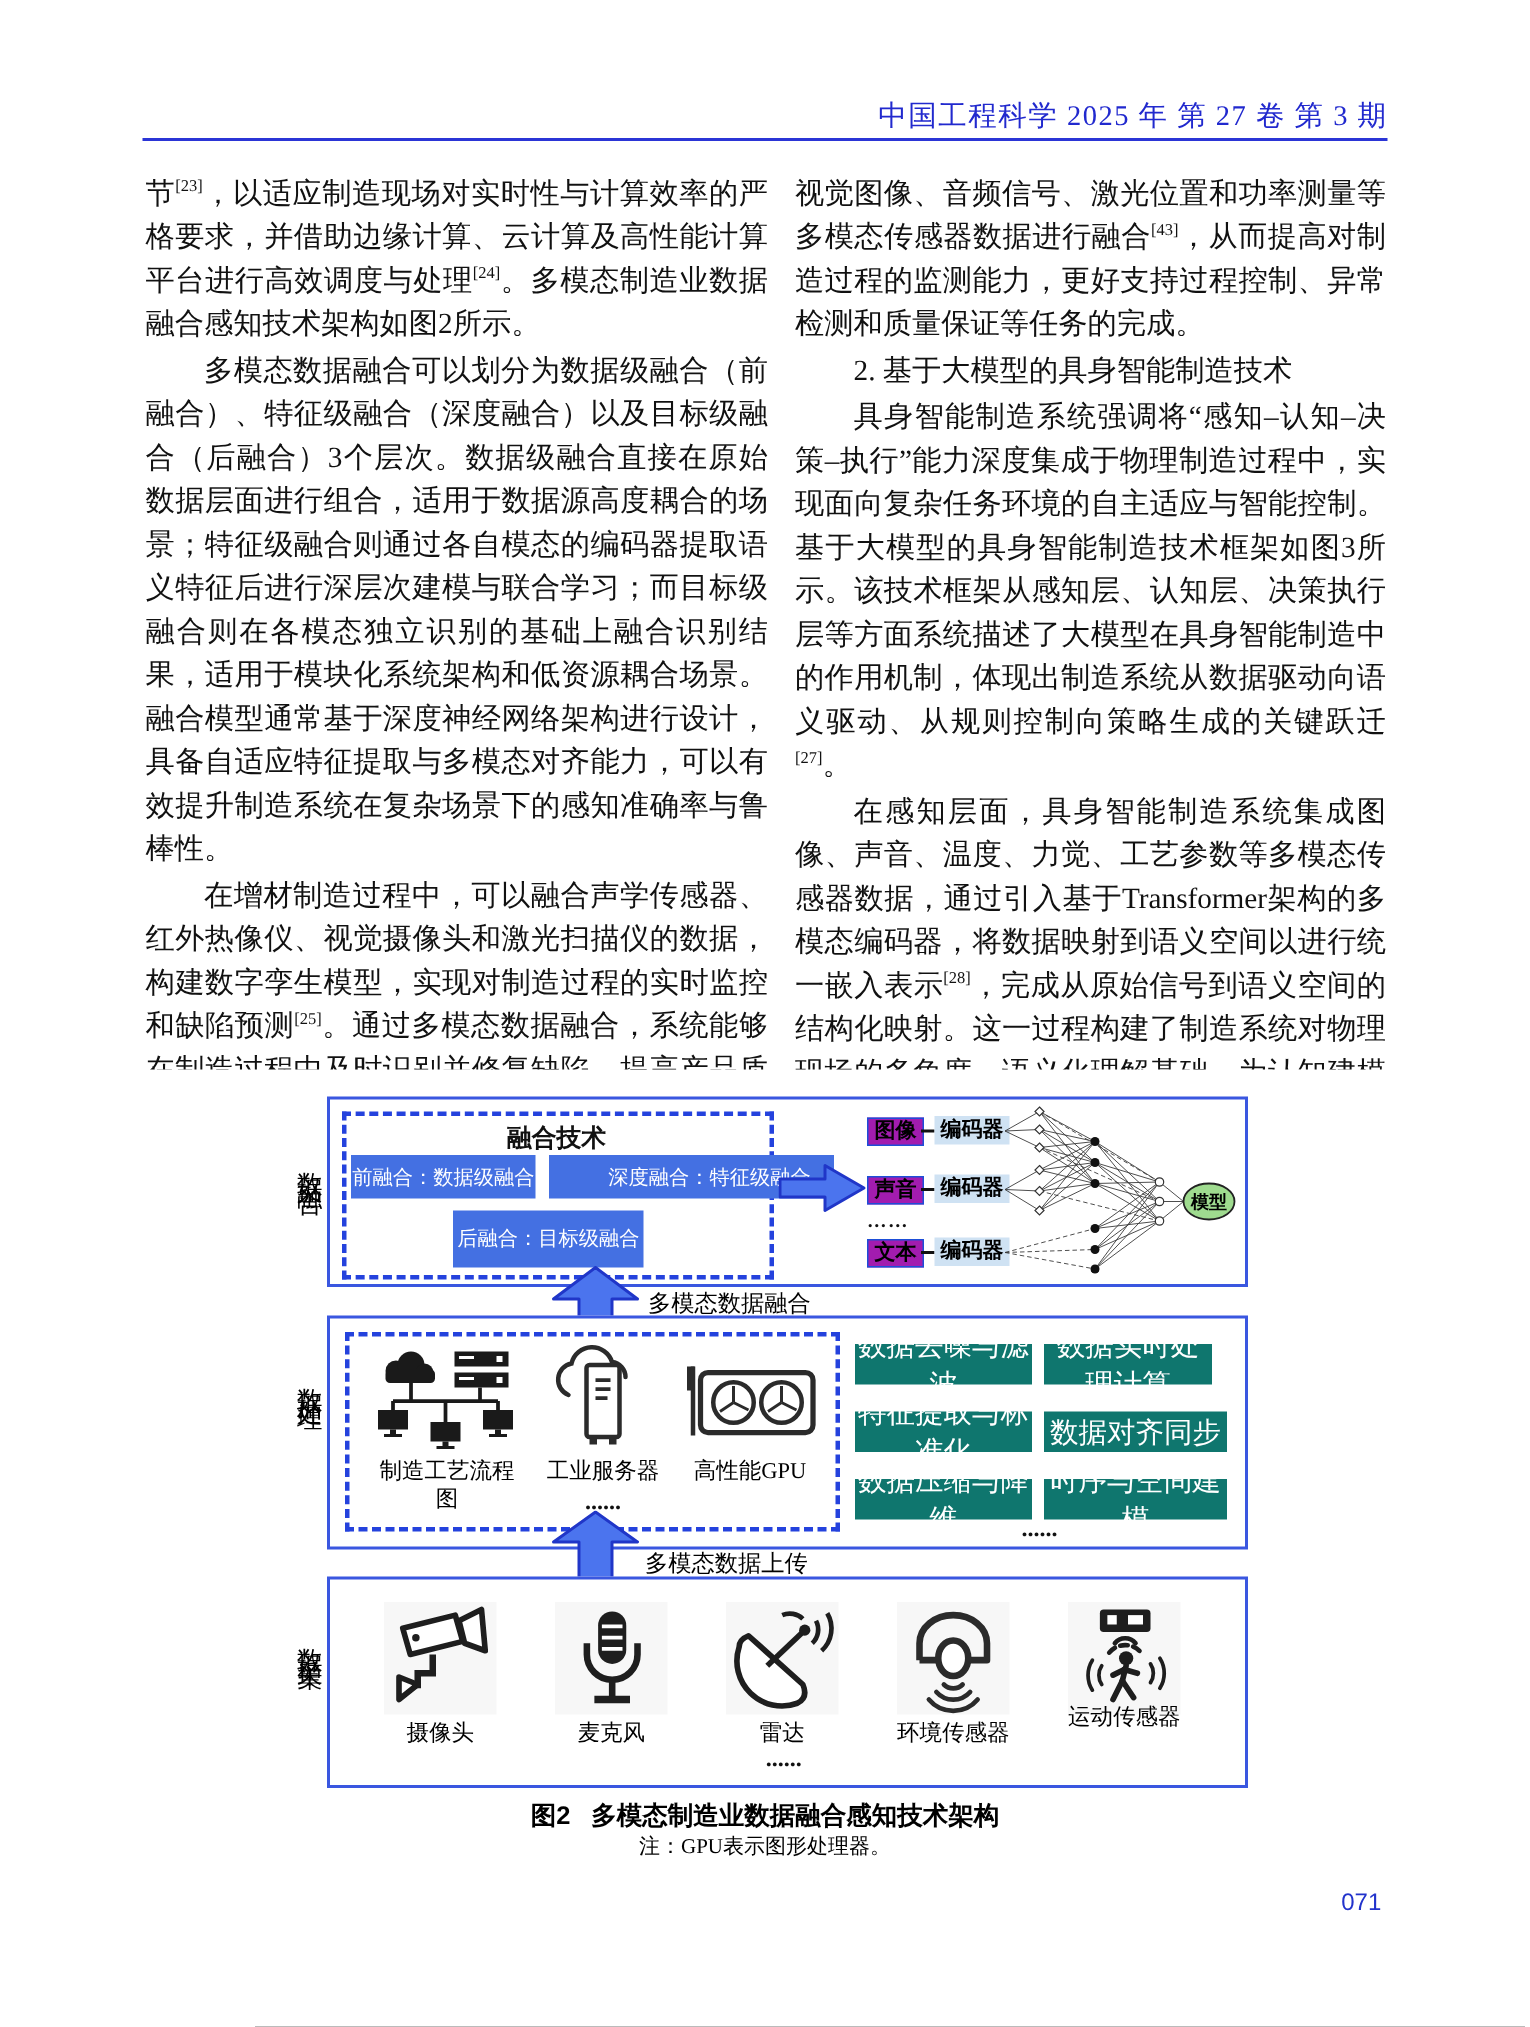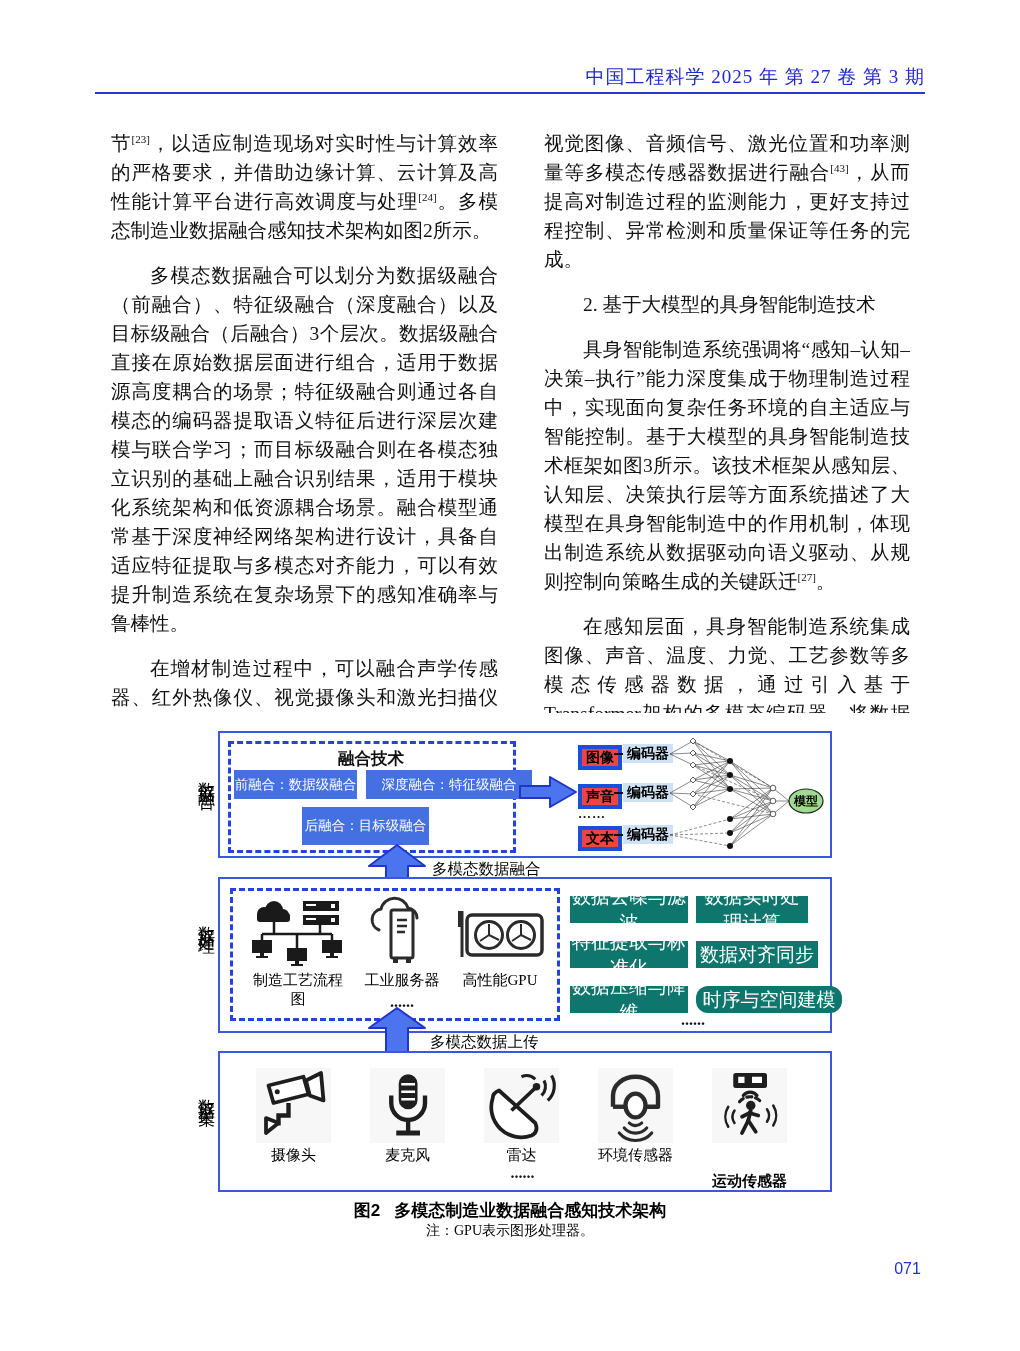--- a/index.html
+++ b/index.html
@@ -6,34 +6,34 @@
   .page{position:relative;width:1020px;height:1351px;background:#fff;margin:0 auto;
         font-family:"Liberation Serif","DejaVu Serif",serif;color:#111;overflow:hidden;}
   
   .journal-header{position:absolute;left:95px;top:64px;width:830px;text-align:right;
         font-size:19px;color:#2129CE;letter-spacing:1px;}
   .header-rule{position:absolute;left:95px;top:92px;width:830px;border-top:2px solid #2B35D6;}
   
   .col{position:absolute;top:113px;font-size:19.5px;line-height:29px;text-align:justify;overflow:hidden;height:600px;}
   .col-left{left:95px;width:419px;}
   .col-right{left:528px;width:398px;}
-  .col p{margin:16px;}
+  .col p{margin:2px;}
   .col p.indent{text-indent:2em;}
   sup{font-size:11px;line-height:0;}
   
   .fig{position:absolute;}
   .vlabel{writing-mode:vertical-rl;text-orientation:upright;font-size:17px;letter-spacing:4px;color:#000;}
   .outerbox{border:2px solid #3A57E0;background:#fff;}
   .dashedbox{border:3px dashed #2442DD;background:#fff;}
   .bluebox{background:#4470E2;color:#fff;text-align:center;font-size:13.5px;
            display:flex;align-items:center;justify-content:center;}
   .fnbox{background:#0f766e;color:#fff;text-align:center;font-size:19px;
          display:flex;align-items:center;justify-content:center;}
   .fusion-title{font-size:16.5px;font-weight:bold;text-align:center;}
-  .modality{background:#ef4444;border:4px solid #1d4ed8;color:#000;font-weight:bold;font-size:14px;
+  .modality{background:#a21caf;border:1px solid #1d4ed8;color:#000;font-weight:bold;font-size:14px;
             text-align:center;line-height:17px;font-family:Liberation Serif, serif;}
   .encoder{background:#CFE2F3;color:#000;font-weight:bold;font-size:14px;text-align:center;line-height:19px;}
   .conn{position:absolute;height:2px;background:#111;}
   .arrow-label{font-size:15.5px;color:#000;white-space:nowrap;}
   .dots{font-weight:bold;color:#111;}
   .dev-label,.sensor-label{font-size:15px;text-align:center;color:#000;}
   .tile{background:#F7F7F7;}
   .fig-caption{position:absolute;left:95px;width:830px;top:1199px;text-align:center;
         font-family:"Liberation Sans","DejaVu Sans",sans-serif;font-weight:bold;font-size:17px;color:#000;}
   .fig-caption .cap-title{margin-left:14px;}
@@ -63,21 +63,21 @@
     </div>
 
   <div class="fig vlabel" style="left:195px;top:768px;height:86px;">数据融合</div>
   <div class="fig vlabel" style="left:195px;top:912px;height:86px;">数据处理</div>
   <div class="fig vlabel" style="left:195px;top:1085px;height:86px;">数据采集</div>
 
   <div class="fig outerbox" style="left:218px;top:731px;width:610px;height:123px;"></div>
   <div class="fig dashedbox" style="left:228px;top:741px;width:282px;height:106px;"></div>
   <div class="fig fusion-title" style="left:228px;top:748px;width:286px;">融合技术</div>
   <div class="fig bluebox" style="left:234px;top:770px;width:123px;height:29px;">前融合：数据级融合</div>
-  <div class="fig bluebox" style="left:366px;top:770px;width:166px;height:29px;">深度融合：特征级融合</div>
+  <div class="fig bluebox" style="left:366px;top:770px;width:166px;height:29px;padding-left:24px;">深度融合：特征级融合</div>
   <div class="fig bluebox" style="left:302px;top:807px;width:127px;height:38px;">后融合：目标级融合</div>
 
   <svg class="fig" style="left:519px;top:775px;" width="60" height="34" viewBox="0 0 60 34">
     <polygon points="1,11 31,11 31,2 57,17 31,32 31,23 1,23" fill="#4B74EE" stroke="#2036C8" stroke-width="2" stroke-linejoin="round"></polygon>
   </svg>
 
   <div class="fig modality" style="left:578px;top:745px;width:36px;height:17px;">图像</div>
   <div class="fig conn" style="left:614px;top:753px;width:9px;"></div>
   <div class="fig encoder" style="left:623px;top:744px;width:50px;height:19px;">编码器</div>
 
@@ -233,21 +233,21 @@
   </svg>
   <div class="fig dev-label" style="left:452px;top:971px;width:96px;">高性能GPU</div>
 
   <div class="fig dots" style="left:374px;top:993px;width:56px;text-align:center;font-size:16px;">......</div>
 
   <div class="fig fnbox" style="left:570px;top:896px;width:118px;height:27px;">数据去噪与滤波</div>
   <div class="fig fnbox" style="left:696px;top:896px;width:112px;height:27px;">数据实时处理计算</div>
   <div class="fig fnbox" style="left:570px;top:941px;width:118px;height:27px;">特征提取与标准化</div>
   <div class="fig fnbox" style="left:696px;top:941px;width:122px;height:27px;">数据对齐同步</div>
   <div class="fig fnbox" style="left:570px;top:986px;width:118px;height:27px;">数据压缩与降维</div>
-  <div class="fig fnbox" style="left:696px;top:986px;width:146px;height:27px;border-radius:12px;">时序与空间建模</div>
+  <div class="fig fnbox" style="left:696px;top:986px;width:122px;height:27px;">时序与空间建模</div>
   <div class="fig dots" style="left:660px;top:1011px;width:66px;text-align:center;font-size:16px;">......</div>
 
   <svg class="fig" style="left:368px;top:1007px;" width="58" height="50" viewBox="0 0 58 50">
     <polygon points="29,1 57,21 40,21 40,49 18,49 18,21 1,21" fill="#4B74EE" stroke="#2036C8" stroke-width="2" stroke-linejoin="round"></polygon>
   </svg>
   <div class="fig arrow-label" style="left:430px;top:1032px;">多模态数据上传</div>
 
   <div class="fig outerbox" style="left:218px;top:1051px;width:610px;height:137px;"></div>
 
   <div class="fig tile" style="left:256px;top:1068px;width:75px;height:75px;">
@@ -316,21 +316,21 @@
           <line x1="29" y1="42" x2="35" y2="51"></line>
       </g>
       <g stroke="#1e1e1e" stroke-width="2" fill="none" stroke-linecap="round">
         <path d="M18 34 a9 9 0 0 0 0 10"></path>
           <path d="M13 31 a15 15 0 0 0 0 16"></path>
         <path d="M44 33 a9 9 0 0 1 0 10"></path>
           <path d="M49 30 a15 15 0 0 1 0 16"></path>
       </g>
     </svg>
   </div>
-  <div class="fig sensor-label" style="left:712px;top:1172px;width:75px;font-weight:bold;">运动传感器</div>
+  <div class="fig sensor-label" style="left:712px;top:1135px;width:75px;">运动传感器</div>
 
   <div class="fig dots" style="left:485px;top:1164px;width:75px;text-align:center;font-size:16px;">......</div>
 
   <div class="fig-caption">
     <span>图2</span><span class="cap-title">多模态制造业数据融合感知技术架构</span>
   </div>
   <div class="fig-note">注：GPU表示图形处理器。</div>
 
   <div class="page-num">071</div>
 </div>

